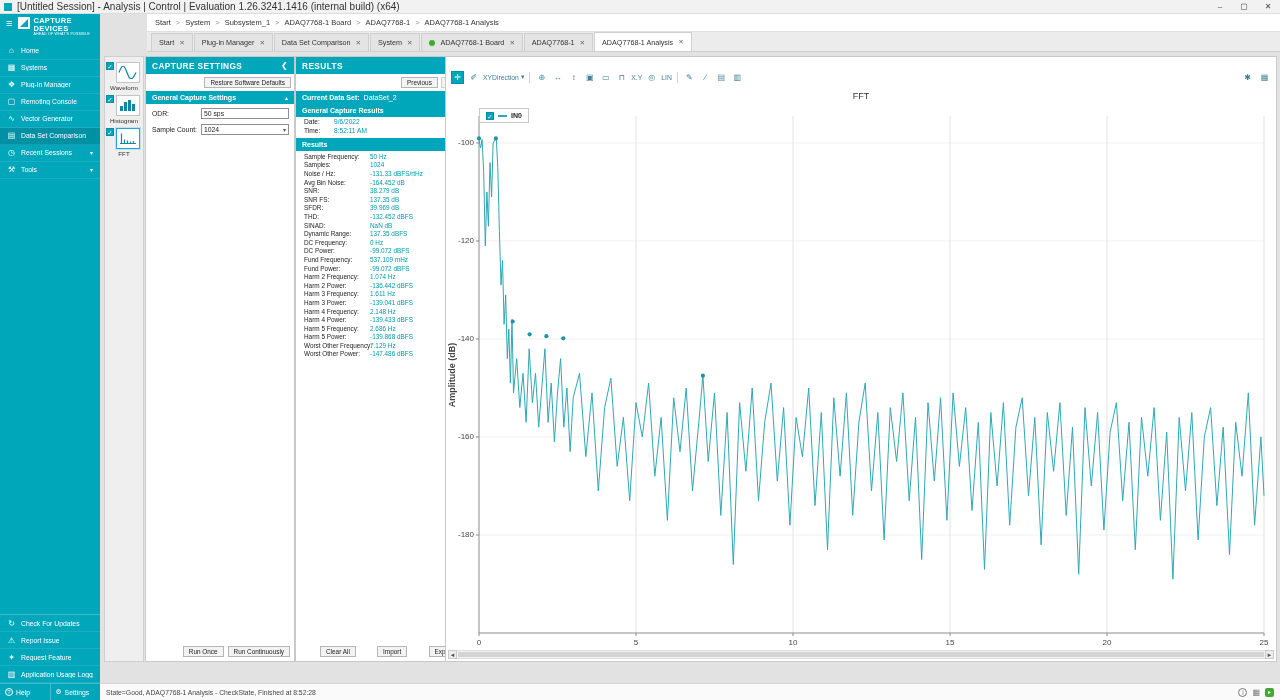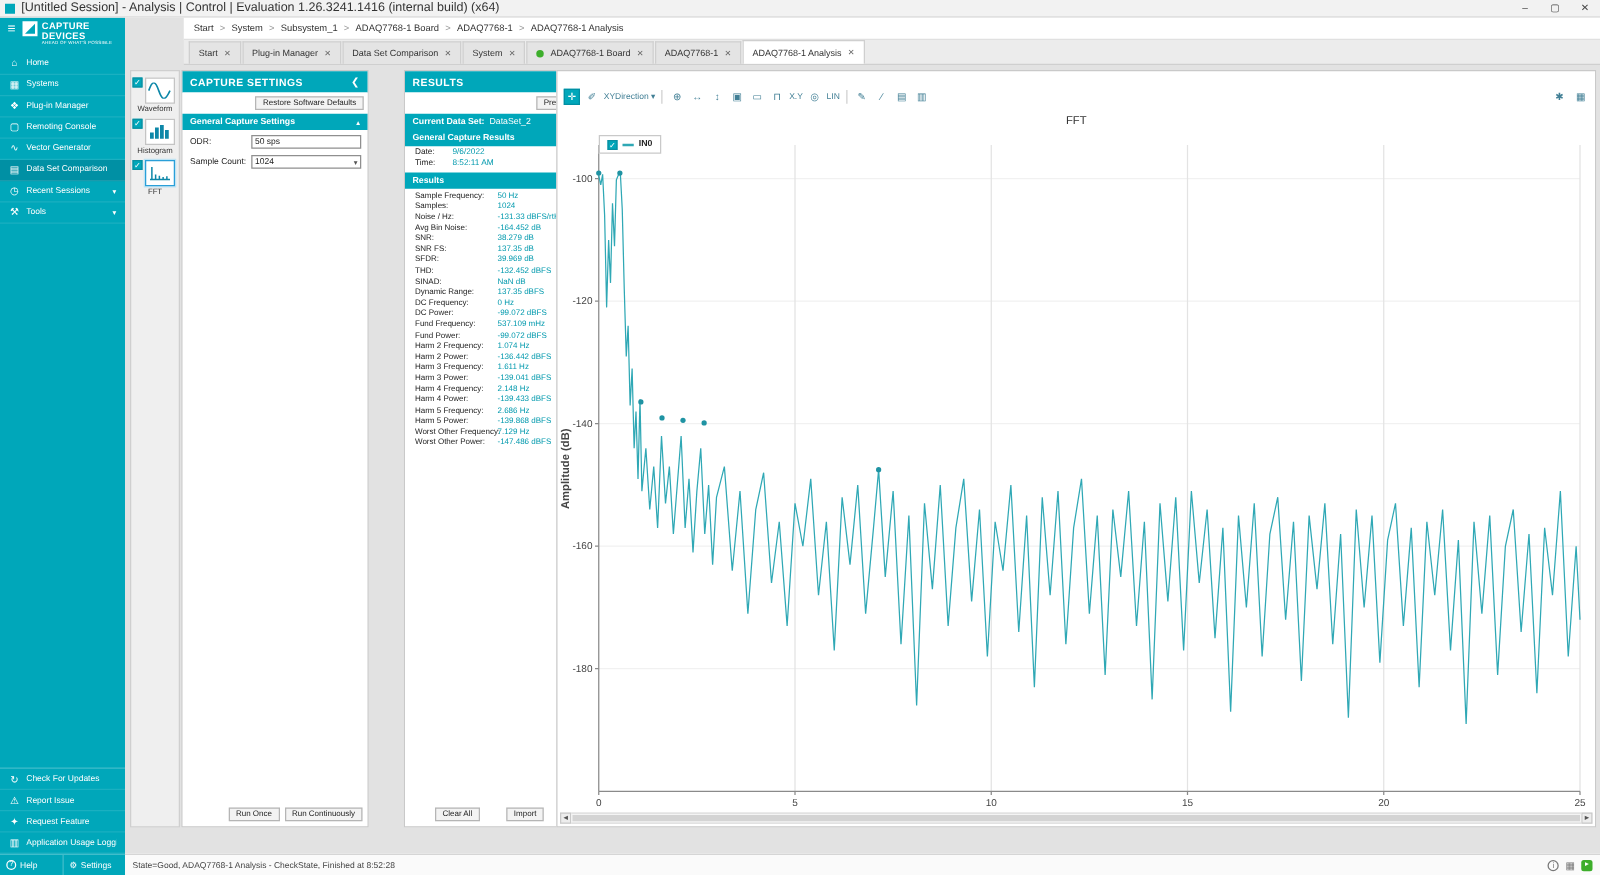--- a/index.html
+++ b/index.html
@@ -52,21 +52,21 @@
 #viewstrip{position:absolute;left:4px;top:4px;width:40px;height:606px;background:#efefef;border:1px solid #cfcfcf;padding-top:3px;}
 .strip-item{margin:2px 1px 0 1px;display:flex;align-items:flex-start;gap:2px;}
 .chk{width:8px;height:8px;background:#00a7ba;border:1px solid #0b8ea0;color:#fff;font-size:6.5px;line-height:7px;text-align:center;flex:0 0 auto;}
 .card{width:24px;height:21px;background:#fff;border:1px solid #c4c4c4;display:flex;align-items:center;justify-content:center;}
 .card.selected{border:1px solid #2a9fd8;box-shadow:0 0 0 1px #bfe3f3;}
 .strip-label{font-size:6.2px;text-align:center;color:#333;margin:1px 0 4px 0;}
 
 
 .panel{position:absolute;top:4px;height:606px;background:#fff;border:1px solid #c9c9c9;}
 #capture-panel{left:45px;width:150px;}
-#results-panel{left:195px;width:175px;margin-left:28px;}
+#results-panel{left:195px;width:175px;}
 .panel-head{height:17px;background:#00a7ba;color:#fff;display:flex;align-items:center;justify-content:space-between;padding:0 6px;font-weight:bold;font-size:8.3px;letter-spacing:.4px;}
 .collapse{font-size:8px;font-weight:normal;}
 .btnrow{display:flex;justify-content:flex-end;gap:3px;padding:3px 3px;background:#fff;}
 button.small{font-size:6.4px;padding:1px 5px;background:#f3f3f3;border:1px solid #b5b5b5;color:#222;}
 button.small:disabled,button.small.disabled{color:#9a9a9a;border-color:#cfcfcf;}
 .sect{height:13px;background:#00a7ba;color:#fff;display:flex;align-items:center;justify-content:space-between;padding:0 6px;font-size:7px;font-weight:bold;}
 .sect .chev{font-size:6px;font-weight:normal;}
 .sect.ds{justify-content:flex-start;gap:4px;}
 .sect .sect-val{font-weight:normal;}
 .field-row{display:flex;align-items:center;padding:4px 5px 1px 6px;gap:3px;font-size:6.8px;}

